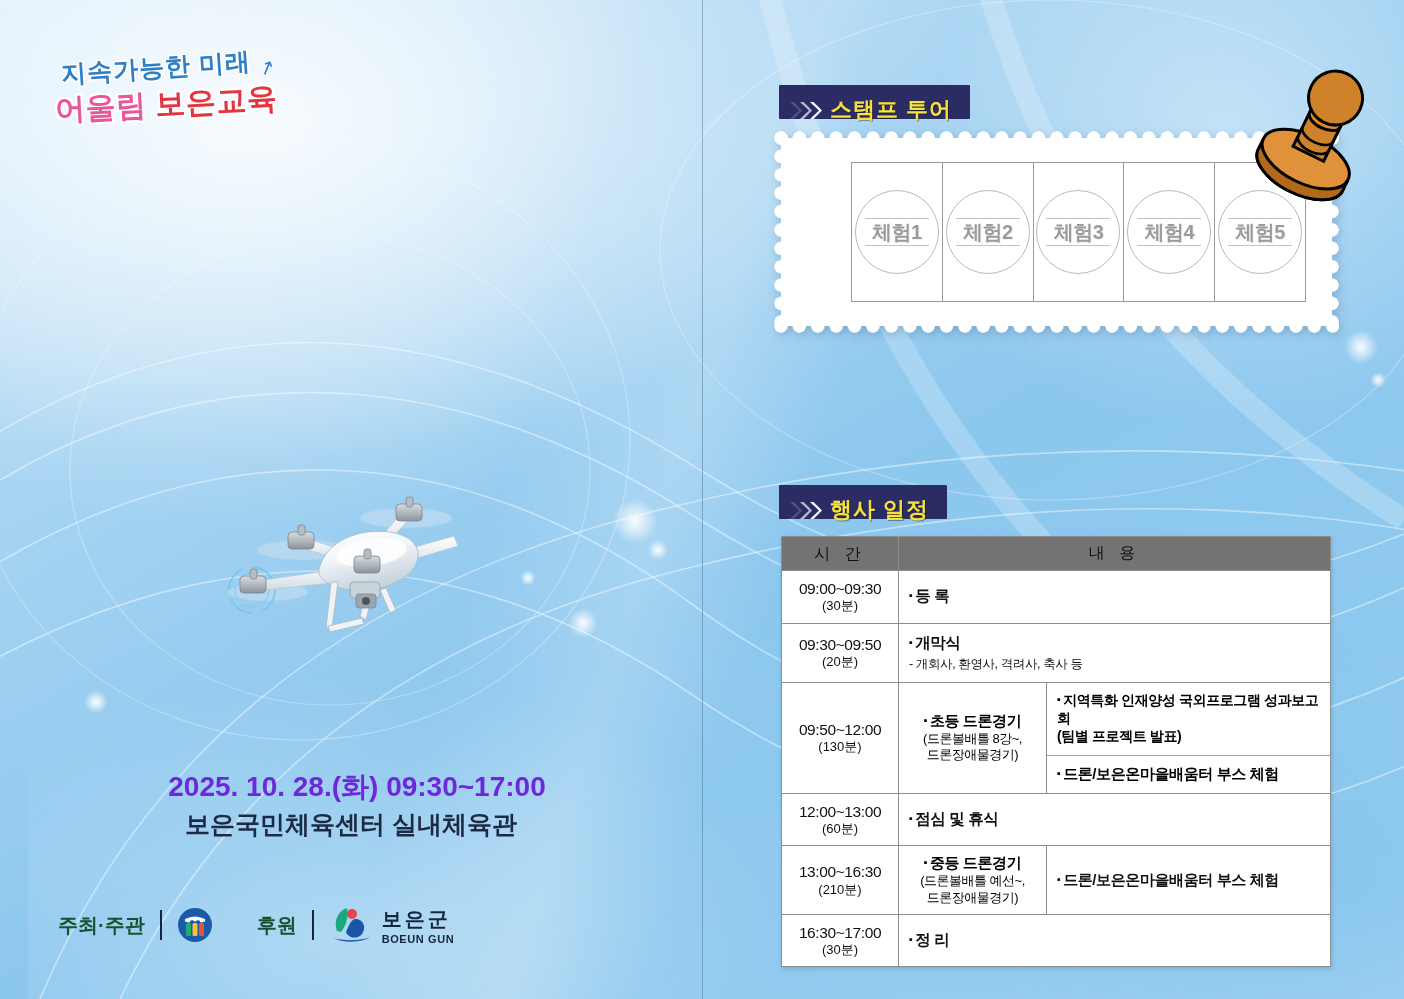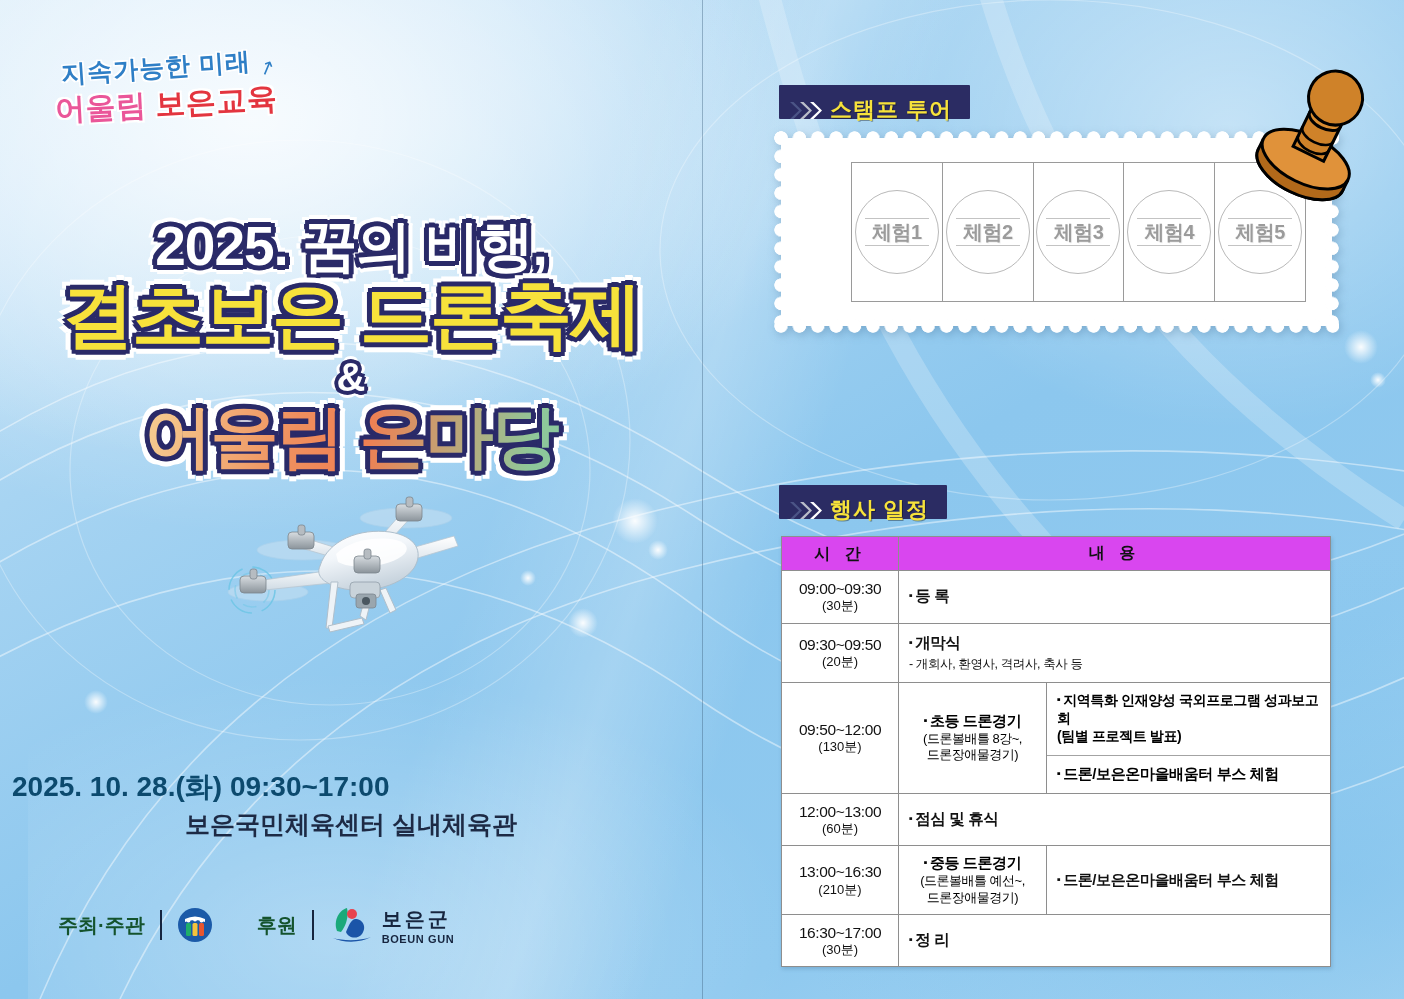--- a/index.html
+++ b/index.html
@@ -112,22 +112,22 @@
     line-height:1.05;
     background:linear-gradient(100deg,#f6e79a 0%,#f4c98e 22%,#ef8f5e 42%,#f07f52 52%,#8ec89a 76%,#7dc0a8 100%);
     -webkit-background-clip:text; background-clip:text;
     -webkit-text-fill-color:transparent; color:transparent;
   }
 
   
   .drone { position:absolute; left:210px; top:470px; width:300px; height:200px; }
 
   .date-line {
-    position:absolute; left:12px; top:768px; width:702px; text-align:left;
-    font-size:28px; font-weight:800; color:#0c4a6e; letter-spacing:0px;
+    position:absolute; left:6px; top:768px; width:702px; text-align:center;
+    font-size:28px; font-weight:800; color:#6d28d9; letter-spacing:0px;
   }
   .place-line {
     position:absolute; left:0; top:808px; width:702px; text-align:center;
     font-size:25px; font-weight:800; color:#1d2a45;
   }
 
   .footer { position:absolute; left:58px; top:905px; display:flex; align-items:center; gap:0; }
   .f-label { font-size:20px; font-weight:800; color:#14532d; }
   .f-div { width:2px; height:30px; background:#16253f; margin:0 15px; }
   .f-org { display:flex; align-items:center; gap:9px; }
@@ -198,21 +198,21 @@
   .seal { position:absolute; left:1243px; top:52px; width:150px; height:165px; z-index:5; }
 
   
   .sched {
     position:absolute; left:781px; top:536px; width:550px;
     border-collapse:collapse; background:#fff; font-size:13px;
     box-shadow:1px 2px 4px rgba(40,80,120,0.22);
   }
   .sched td, .sched th { border:1px solid #8e8e8e; }
   .sched thead th {
-    background:#d946ef; color:#111; font-size:16px; font-weight:700;
+    background:#737373; color:#111; font-size:16px; font-weight:400;
     letter-spacing:5px; padding:6px 0; text-align:center;
   }
   .td-time {
     width:117px; text-align:center; color:#111; padding:8px 2px; line-height:1.25;
   }
   .td-time .t { font-size:15.5px; font-weight:400; letter-spacing:-0.4px; }
   .td-time .d { font-size:13px; }
   .td-body { padding:9px 10px; color:#111; vertical-align:middle; }
   .bullet { font-size:15.5px; font-weight:600; letter-spacing:-0.4px; }
   .bullet::before { content:"▪ "; font-size:11px; vertical-align:2px; }
@@ -268,29 +268,20 @@
 
     <div class="brand">
       <div class="l1">지속가능한 미래</div>
       <span class="arrow">↗</span>
       <div class="l2">
         <span class="pinkpart">어울림</span>
         <span class="redpart">보은교육</span>
       </div>
     </div>
 
-    <div class="title-block">
-      <div class="t-line1">2025. 꿈의 비행,</div>
-      <div class="t-line2">결초보은 드론축제</div>
-      <div class="t-amp">&amp;</div>
-      <div class="t-line3-wrap">
-        <div class="t-line3-shadow">어울림 온마당</div>
-        <div class="t-line3-grad">어울림 온마당</div>
-      </div>
-    </div>
 
     <svg class="drone" viewBox="0 0 300 200">
       <defs>
         <linearGradient id="body" x1="0" y1="0" x2="0.4" y2="1">
           <stop offset="0%" stop-color="#ffffff"></stop>
           <stop offset="45%" stop-color="#f2f6fa"></stop>
           <stop offset="100%" stop-color="#c7d3dd"></stop>
         </linearGradient>
         <linearGradient id="arm" x1="0" y1="0" x2="0" y2="1">
           <stop offset="0%" stop-color="#ffffff"></stop>

